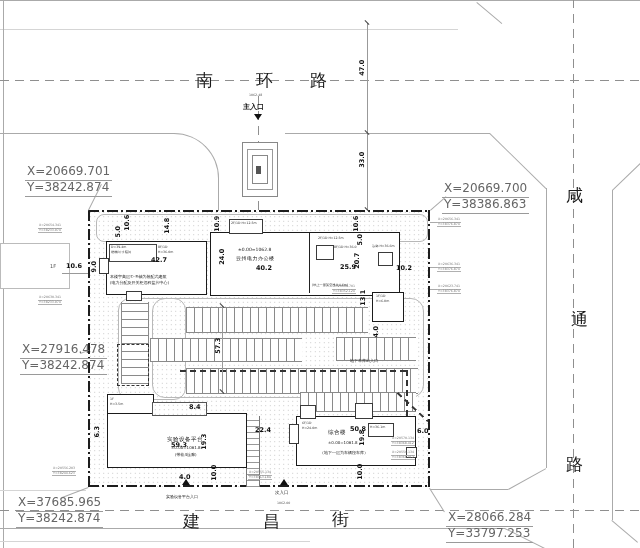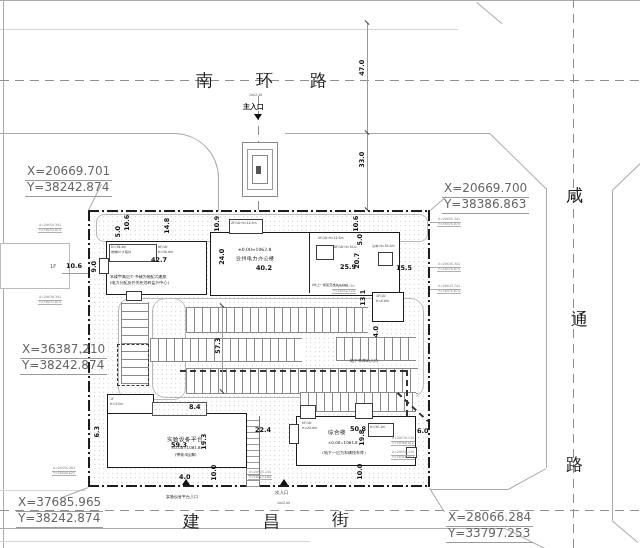--- a/index.html
+++ b/index.html
@@ -160,21 +160,21 @@
 
   <div class="t coord" style="left:25px;top:165px">
     <div>X=20669.701</div>
     <div>Y=38242.874</div>
   </div>
   <div class="t coord" style="left:442px;top:182px">
     <div>X=20669.700</div>
     <div>Y=38386.863</div>
   </div>
   <div class="t coord" style="left:20px;top:343px">
-    <div>X=36387.210</div>
+    <div>X=27916.478</div>
     <div>Y=38242.874</div>
   </div>
   <div class="t coord" style="left:16px;top:496px">
     <div>X=37685.965</div>
     <div>Y=38242.874</div>
   </div>
   <div class="t coord" style="left:446px;top:511px">
     <div>X=28066.284</div>
     <div>Y=33797.253</div>
   </div>
@@ -278,17 +278,17 @@
   <div class="t dim v" style="left:211px;top:342px">57.3</div>
   <div class="t dim v" style="left:215px;top:253px">24.0</div>
   <div class="t dim v" style="left:160px;top:222px">14.8</div>
   <div class="t dim v" style="left:210px;top:220px">10.9</div>
   <div class="t dim v" style="left:113px;top:228px">5.0</div>
   <div class="t dim v" style="left:120px;top:219px">10.6</div>
   <div class="t dim v" style="left:349px;top:220px">10.6</div>
   <div class="t dim v" style="left:355px;top:236px">5.0</div>
   <div class="t dim" style="left:66px;top:263px">10.6</div>
   <div class="t dim v" style="left:89px;top:263px">9.0</div>
-  <div class="t dim" style="left:396px;top:265px">15.5</div>
+  <div class="t dim" style="left:396px;top:265px">10.2</div>
   <div class="t dim v" style="left:356px;top:294px">13.1</div>
   <div class="t dim v" style="left:371px;top:328px">4.0</div>
 
 </div>
 
 </body></html>

